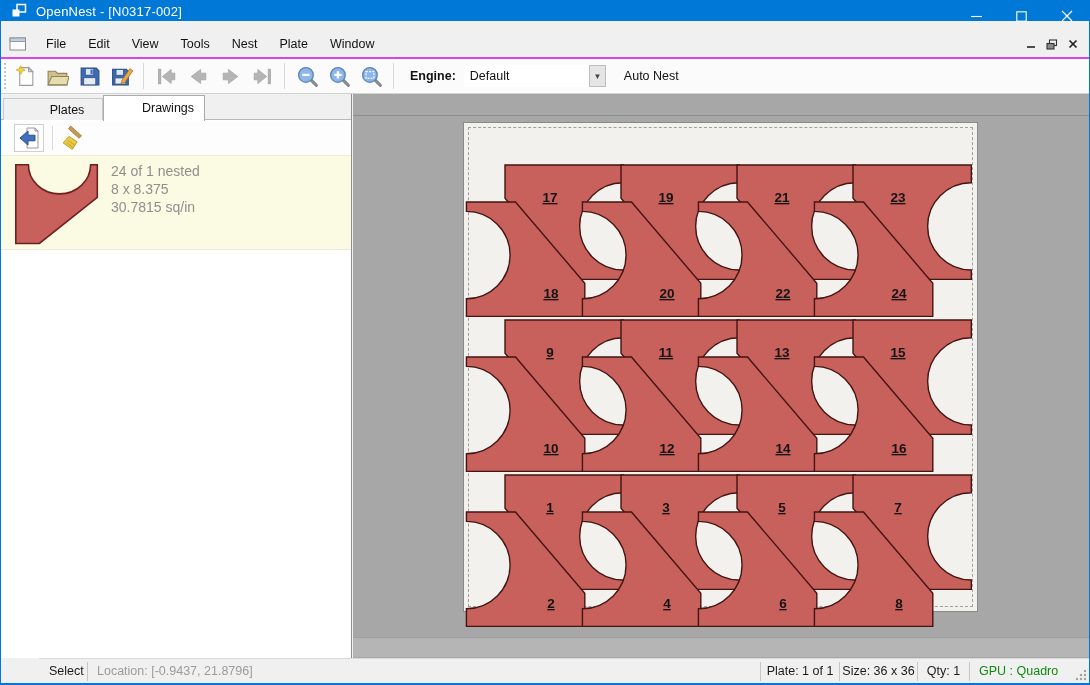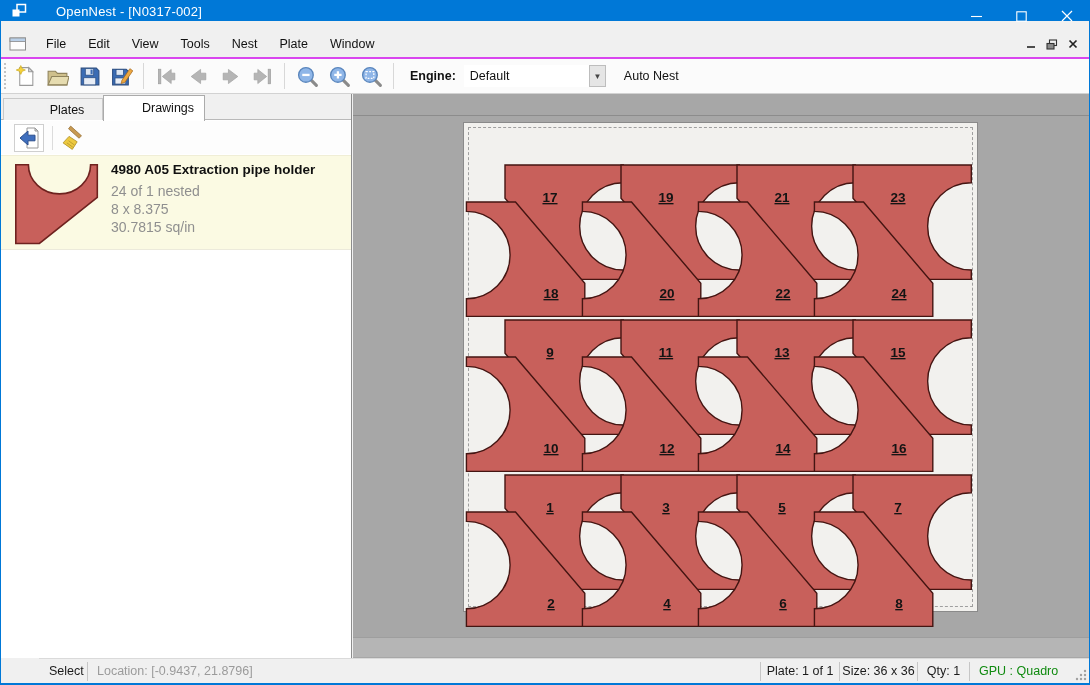--- a/index.html
+++ b/index.html
@@ -3,21 +3,21 @@
 <meta charset="utf-8">
 <style>
   * { margin:0; padding:0; box-sizing:border-box; }
   html,body { background:#555; }
   body { font-family:"Liberation Sans", sans-serif; }
   .window{ position:relative; width:1090px; height:685px; background:#f0f0f0;
            border:1px solid #0078d7; overflow:hidden; }
 
   
   .titlebar{ position:absolute; left:0; top:0; right:0; height:20px; background:#0078d7;
-             display:flex; align-items:center; color:#fff;gap:20px; }
+             display:flex; align-items:center; color:#fff; }
   .titlebar .appicon{ width:16px; height:16px; margin:0 9px 0 10px; }
   .titlebar .title{ font-size:13px; letter-spacing:.2px; }
   .caption-btns{ position:absolute; right:0; top:0; height:30px; display:flex; }
   .cap-btn{ width:45px; height:30px; display:flex; align-items:center; justify-content:center; }
 
   
   .menubar{ position:absolute; left:0; top:30px; right:0; height:26px; background:#f0f0f0;
             display:flex; align-items:center; font-size:12.5px; color:#111; }
   .menubar .mdiicon{ width:18px; height:16px; margin:0 8px 0 8px; }
   .menu-item{ padding:4px 11px; cursor:default; }
@@ -262,21 +262,20 @@
             <path d="M6 14.5l5.5 4M4.5 16.5l5.5 4" stroke="#b3932a" stroke-width="0.7"></path>
           </svg>
         </div>
       </div>
 
       <div class="drawing-item">
         <svg class="thumb" width="84" height="82" viewBox="0 0 84 82">
           <path d="M0.8 1.8 L13.4 1.8 A31.1 29.1 0 0 0 75.6 1.8 L82.3 1.8 L82.3 34.4 L24.4 80.5 L0.8 80.5 Z" fill="#c8605b" stroke="#6e221f" stroke-width="1.6"></path>
         </svg>
         <div class="item-text">
-          <div class="item-title">4980 A05 Extraction pipe holder</div>
           <div class="item-line">24 of 1 nested</div>
           <div class="item-line">8 x 8.375</div>
           <div class="item-line">30.7815 sq/in</div>
         </div>
       </div>
     </div>
 
     <div class="canvas">
       <div class="canvas-topline"></div>
       <div class="plate">

